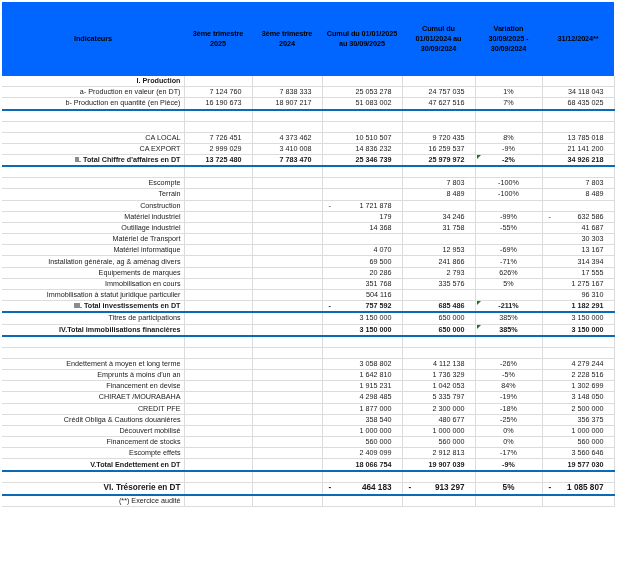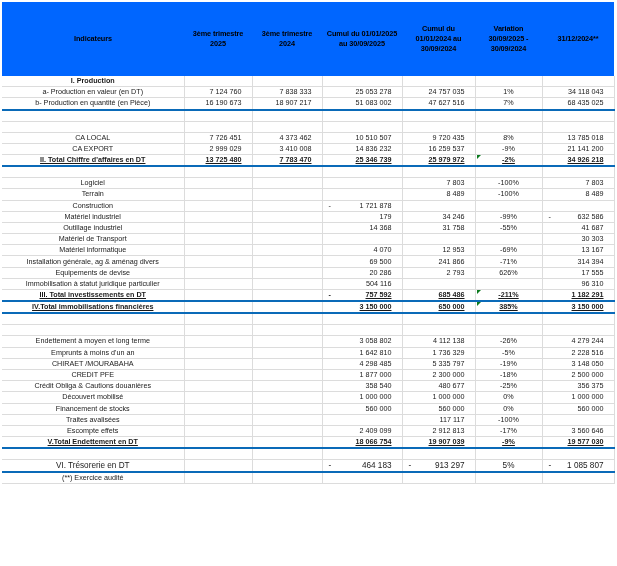--- a/index.html
+++ b/index.html
@@ -3,26 +3,26 @@
 <meta charset="utf-8">
 <style>
   html, body { margin: 0; padding: 0; background: #ffffff; }
   body { width: 617px; height: 566px; overflow: hidden; font-family: "Liberation Sans", sans-serif; color: #1a1a1a; }
   .sheet { position: absolute; left: 2px; top: 2px; width: 612px; }
   table { border-collapse: collapse; table-layout: fixed; width: 612px; font-size: 7.2px; }
   col.c0 { width: 182px; } col.c1 { width: 68px; } col.c2 { width: 70px; }
   col.c3 { width: 80px; } col.c4 { width: 73px; } col.c5 { width: 67px; } col.c6 { width: 72px; }
   thead th { background: #0066ff; color: #000; font-weight: 900; font-size: 7.3px; height: 74px; padding: 0 2px; text-align: center; line-height: 1.35; letter-spacing: -0.1px; }
   tbody td { height: 10.2px; padding: 0 3px; border-right: 1px solid #dcdcdc; border-bottom: 1px solid #dcdcdc; white-space: nowrap; overflow: hidden; line-height: 10px; }
-  td.lbl { text-align: center; padding-left: 3px; }
+  td.lbl { text-align: right; padding-left: 3px; }
   td.num { text-align: right; padding-right: 10px; }
   td.pct { text-align: center; }
-  tr.bold td { font-weight: 900; text-decoration: underline; }
+  tr.bold td { font-weight: 900; }
   tr.sec td { font-weight: 900; }
-  tr.big td { font-weight: 400; font-size: 8.2px; height: 11px; }
+  tr.big td { font-weight: 700; font-size: 8.2px; height: 11px; }
   tr.blank td { height: 10px; }
   tr.bbot td { border-bottom: 2.5px solid #0a6ab8; }
   .dash { float: left; padding-left: 3px; }
   .flag { position: relative; }
   .flag::before { content: ""; position: absolute; left: 1px; top: 0; width: 0; height: 0; border-top: 4px solid #0a7a1e; border-right: 4px solid transparent; }
 </style>
 </head>
 <body>
 
 <div class="sheet">
@@ -123,21 +123,21 @@
         <tr class="blank">
           <td class="lbl"><span></span></td>
           <td class="num"><span></span></td>
           <td class="num"><span></span></td>
           <td class="num"><span></span></td>
           <td class="num"><span></span></td>
           <td class="pct"><span></span></td>
           <td class="num"><span></span></td>
         </tr>
         <tr class="">
-          <td class="lbl"><span>Logiciel</span></td>
+          <td class="lbl"><span>Escompte</span></td>
           <td class="num"><span></span></td>
           <td class="num"><span></span></td>
           <td class="num"><span></span></td>
           <td class="num"><span>7 803</span></td>
           <td class="pct"><span>-100%</span></td>
           <td class="num"><span>7 803</span></td>
         </tr>
         <tr class="">
           <td class="lbl"><span>Terrain</span></td>
           <td class="num"><span></span></td>
@@ -195,46 +195,64 @@
         <tr class="">
           <td class="lbl"><span>Installation générale, ag &amp; aménag divers</span></td>
           <td class="num"><span></span></td>
           <td class="num"><span></span></td>
           <td class="num"><span>69 500</span></td>
           <td class="num"><span>241 866</span></td>
           <td class="pct"><span>-71%</span></td>
           <td class="num"><span>314 394</span></td>
         </tr>
         <tr class="">
-          <td class="lbl"><span>Equipements de devise</span></td>
+          <td class="lbl"><span>Equipements de marques</span></td>
           <td class="num"><span></span></td>
           <td class="num"><span></span></td>
           <td class="num"><span>20 286</span></td>
           <td class="num"><span>2 793</span></td>
           <td class="pct"><span>626%</span></td>
           <td class="num"><span>17 555</span></td>
         </tr>
         <tr class="">
+          <td class="lbl"><span>Immobilisation en cours</span></td>
+          <td class="num"><span></span></td>
+          <td class="num"><span></span></td>
+          <td class="num"><span>351 768</span></td>
+          <td class="num"><span>335 576</span></td>
+          <td class="pct"><span>5%</span></td>
+          <td class="num"><span>1 275 167</span></td>
+        </tr>
+        <tr class="">
           <td class="lbl"><span>Immobilisation à statut juridique particulier</span></td>
           <td class="num"><span></span></td>
           <td class="num"><span></span></td>
           <td class="num"><span>504 116</span></td>
           <td class="num"><span></span></td>
           <td class="pct"><span></span></td>
           <td class="num"><span>96 310</span></td>
         </tr>
         <tr class="bold bbot">
           <td class="lbl"><span>III. Total investissements en DT</span></td>
           <td class="num"><span></span></td>
           <td class="num"><span></span></td>
           <td class="num"><span class="dash">-</span><span>757 592</span></td>
           <td class="num"><span>685 486</span></td>
           <td class="pct flag"><span>-211%</span></td>
           <td class="num"><span>1 182 291</span></td>
         </tr>
+        <tr class="">
+          <td class="lbl"><span>Titres de participations</span></td>
+          <td class="num"><span></span></td>
+          <td class="num"><span></span></td>
+          <td class="num"><span>3 150 000</span></td>
+          <td class="num"><span>650 000</span></td>
+          <td class="pct"><span>385%</span></td>
+          <td class="num"><span>3 150 000</span></td>
+        </tr>
         <tr class="bold bbot">
           <td class="lbl"><span>IV.Total immobilisations financières</span></td>
           <td class="num"><span></span></td>
           <td class="num"><span></span></td>
           <td class="num"><span>3 150 000</span></td>
           <td class="num"><span>650 000</span></td>
           <td class="pct flag"><span>385%</span></td>
           <td class="num"><span>3 150 000</span></td>
         </tr>
         <tr class="blank">
@@ -267,20 +285,29 @@
         <tr class="">
           <td class="lbl"><span>Emprunts à moins d'un an</span></td>
           <td class="num"><span></span></td>
           <td class="num"><span></span></td>
           <td class="num"><span>1 642 810</span></td>
           <td class="num"><span>1 736 329</span></td>
           <td class="pct"><span>-5%</span></td>
           <td class="num"><span>2 228 516</span></td>
         </tr>
         <tr class="">
+          <td class="lbl"><span>Financement en devise</span></td>
+          <td class="num"><span></span></td>
+          <td class="num"><span></span></td>
+          <td class="num"><span>1 915 231</span></td>
+          <td class="num"><span>1 042 053</span></td>
+          <td class="pct"><span>84%</span></td>
+          <td class="num"><span>1 302 699</span></td>
+        </tr>
+        <tr class="">
           <td class="lbl"><span>CHIRAET /MOURABAHA</span></td>
           <td class="num"><span></span></td>
           <td class="num"><span></span></td>
           <td class="num"><span>4 298 485</span></td>
           <td class="num"><span>5 335 797</span></td>
           <td class="pct"><span>-19%</span></td>
           <td class="num"><span>3 148 050</span></td>
         </tr>
         <tr class="">
           <td class="lbl"><span>CREDIT PFE</span></td>
@@ -310,29 +337,20 @@
           <td class="num"><span>1 000 000</span></td>
         </tr>
         <tr class="">
           <td class="lbl"><span>Financement de stocks</span></td>
           <td class="num"><span></span></td>
           <td class="num"><span></span></td>
           <td class="num"><span>560 000</span></td>
           <td class="num"><span>560 000</span></td>
           <td class="pct"><span>0%</span></td>
           <td class="num"><span>560 000</span></td>
-        </tr>
-        <tr class="">
-          <td class="lbl"><span>Traites avalisées</span></td>
-          <td class="num"><span></span></td>
-          <td class="num"><span></span></td>
-          <td class="num"><span></span></td>
-          <td class="num"><span>117 117</span></td>
-          <td class="pct"><span>-100%</span></td>
-          <td class="num"><span></span></td>
         </tr>
         <tr class="">
           <td class="lbl"><span>Escompte effets</span></td>
           <td class="num"><span></span></td>
           <td class="num"><span></span></td>
           <td class="num"><span>2 409 099</span></td>
           <td class="num"><span>2 912 813</span></td>
           <td class="pct"><span>-17%</span></td>
           <td class="num"><span>3 560 646</span></td>
         </tr>

